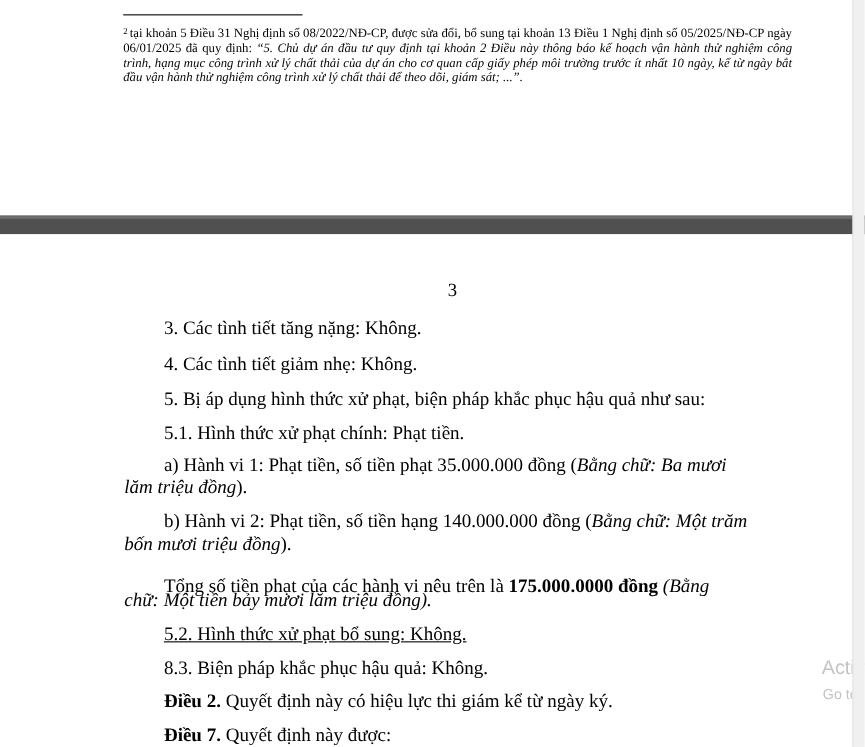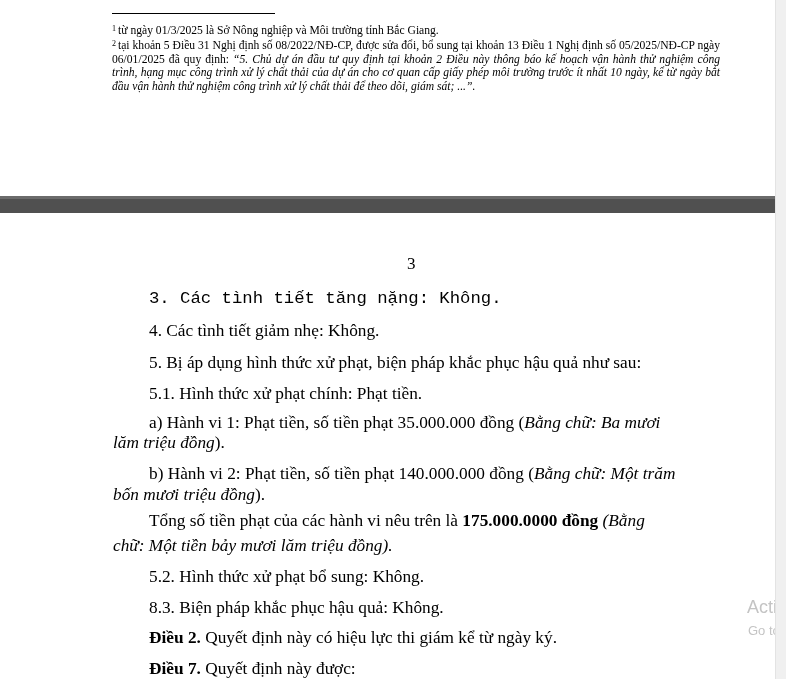--- a/index.html
+++ b/index.html
@@ -25,44 +25,43 @@
     .b { font-weight: bold; }
     .watermark1 { position: absolute; left: 747px; top: 597px; font-family: "Liberation Sans", "DejaVu Sans", sans-serif; font-size: 18px; color: #c4c4c4; }
     .watermark2 { position: absolute; left: 748px; top: 623px; font-family: "Liberation Sans", "DejaVu Sans", sans-serif; font-size: 13px; color: #c4c4c4; }
   </style>
 </head>
 <body>
 
 <div class="page-top">
   <div class="fn-rule"></div>
   <div class="footnotes">
-    <p><sup>1</sup><span>từ ngày 01/3/2025 là Sở Nông nghiệp và Môi trường tỉnh Bắc Giang.</span></p>
     <p><sup>2</sup><span>tại khoản 5 Điều 31 Nghị định số 08/2022/NĐ-CP, được sửa đổi, bổ sung tại khoản 13 Điều 1 Nghị</span> <span>định số 05/2025/NĐ-CP ngày 06/01/2025 đã quy định: </span><span class="it">“5. Chủ dự án đầu tư quy định tại khoản 2</span> <span class="it">Điều này thông báo kế hoạch vận hành thử nghiệm công trình, hạng mục công trình xử lý chất thải</span> <span class="it">của dự án cho cơ quan cấp giấy phép môi trường trước ít nhất 10 ngày, kể từ ngày bắt đầu vận hành</span> <span class="it">thử nghiệm công trình xử lý chất thải để theo dõi, giám sát; ...”.</span></p>
   </div>
 </div>
 
 <div class="gap"></div>
 <div class="gap-light"></div>
 
 <div class="page-bottom"></div>
 
 <div class="page-num">3</div>
 
 <div class="body">
-  <div class="line" style="top:2px; left:36px;font-family:Liberation Mono, monospace;">3. Các tình tiết tăng nặng: Không.</div>
+  <div class="line" style="top:2px; left:36px;">3. Các tình tiết tăng nặng: Không.</div>
   <div class="line" style="top:34px; left:36px;">4. Các tình tiết giảm nhẹ: Không.</div>
   <div class="line" style="top:66px; left:36px;">5. Bị áp dụng hình thức xử phạt, biện pháp khắc phục hậu quả như sau:</div>
   <div class="line" style="top:97px; left:36px;">5.1. Hình thức xử phạt chính: Phạt tiền.</div>
   <div class="line" style="top:126px; left:36px;"><span>a) Hành vi 1: Phạt tiền, số tiền phạt 35.000.000 đồng (</span><span class="it">Bằng chữ: Ba mươi</span></div>
   <div class="line" style="top:146px; left:0;"><span class="it">lăm triệu đồng</span><span>).</span></div>
-  <div class="line" style="top:177px; left:36px;"><span>b) Hành vi 2: Phạt tiền, số tiền phạt 140.000.000 đồng (</span><span class="it">Bằng chữ: Một trăm</span></div>
+  <div class="line" style="top:177px; left:36px;"><span>b) Hành vi 2: Phạt tiền, số tiền hạng 140.000.000 đồng (</span><span class="it">Bằng chữ: Một trăm</span></div>
   <div class="line" style="top:198px; left:0;"><span class="it">bốn mươi triệu đồng</span><span>).</span></div>
-  <div class="line" style="top:224px; left:36px;text-align:right;"><span>Tổng số tiền phạt của các hành vi nêu trên là </span><span class="b">175.000.0000 đồng</span><span class="it"> (Bằng</span></div>
+  <div class="line" style="top:236px; left:36px;text-align:right;"><span>Tổng số tiền phạt của các hành vi nêu trên là </span><span class="b">175.000.0000 đồng</span><span class="it"> (Bằng</span></div>
   <div class="line it" style="top:249px; left:0;">chữ: Một tiền bảy mươi lăm triệu đồng).</div>
-  <div class="line" style="top:280px; left:36px;">5.2. Hình thức xử phạt bổ sung: Không.</div>
+  <div class="line" style="top:280px; left:36px;text-decoration:underline;">5.2. Hình thức xử phạt bổ sung: Không.</div>
   <div class="line" style="top:311px; left:36px;">8.3. Biện pháp khắc phục hậu quả: Không.</div>
   <div class="line" style="top:341px; left:36px;"><span class="b">Điều 2.</span><span> Quyết định này có hiệu lực thi giám kể từ ngày ký.</span></div>
   <div class="line" style="top:372px; left:36px;"><span class="b">Điều 7.</span><span> Quyết định này được:</span></div>
 </div>
 
 <div class="watermark1">Activ</div>
 <div class="watermark2">Go to</div>
 
 <div class="scrollbar"></div>
 

